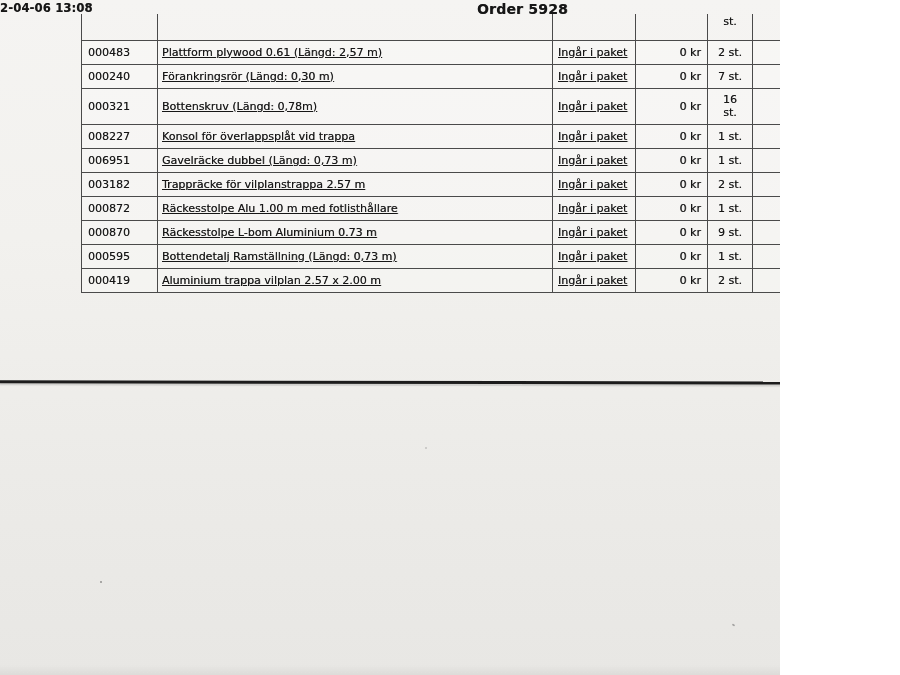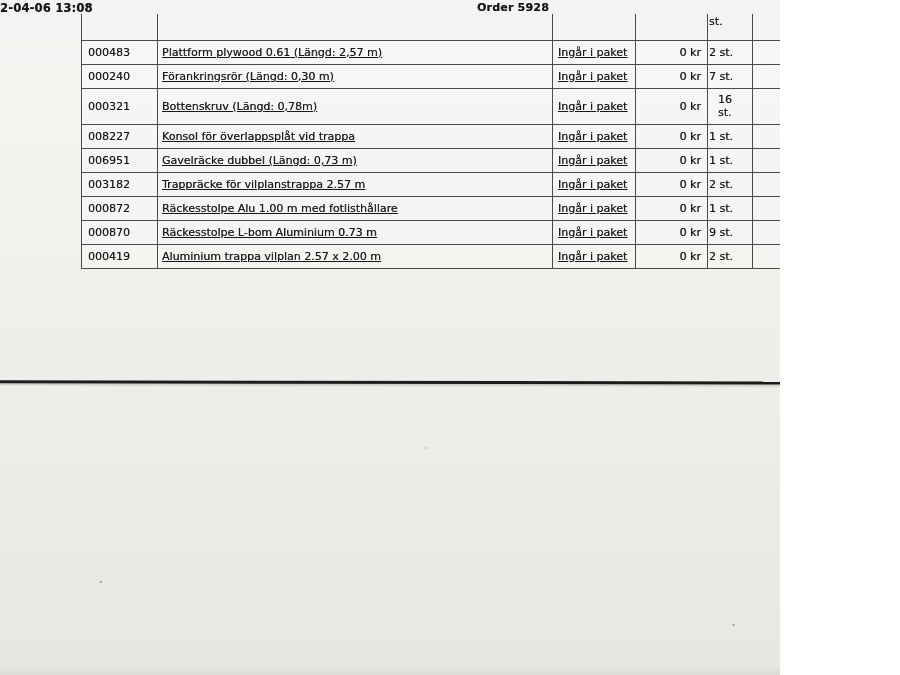--- a/index.html
+++ b/index.html
@@ -16,41 +16,41 @@
     content:""; position:absolute; left:0; right:0; bottom:0; height:10px;
     background:linear-gradient(180deg, rgba(0,0,0,0) 0%, rgba(0,0,0,0.05) 100%);
     pointer-events:none;
   }
   .print-datetime{
     position:absolute; top:1px; left:0px;
     font-size:11.5px; font-weight:bold; letter-spacing:0.2px;
   }
   .print-title{
     position:absolute; top:1px; left:477px;
-    font-size:11px; font-weight:bold; letter-spacing:0.2px;
+    font-size:14px; font-weight:bold; letter-spacing:0.2px;
   }
   .table-wrap{ position:absolute; left:81px; top:14px; }
   table{ border-collapse:collapse; table-layout:fixed; width:762px; }
   td{
     border:1px solid #4a4a4a;
     font-size:11px; line-height:13px;
     padding:1px 4px;
     vertical-align:middle;
     overflow:hidden; white-space:nowrap;
     background:rgba(255,255,255,0.25);
   }
   tr.partial{ height:26px; }
   tr.partial td{ border-top:none; vertical-align:top; background:transparent; }
   tr.regular{ height:24px; }
   tr.tall{ height:36px; }
   td.article{ padding-left:6px; }
   td.desc .lnk{ text-decoration:underline;text-align:center; }
   td.package{ padding-left:5px;text-decoration:underline; }
   td.price{ text-align:right; padding-right:6px; }
-  td.qty{ text-align:left; padding:1px 1px; }
+  td.qty{ text-align:center; padding:1px 1px; }
   td.qty .qtyw{ width:24px; margin:0 auto; white-space:normal; line-height:13px; }
   td.total{ text-align:right; padding-right:6px; }
   .thick-rule{
     position:absolute; left:0; top:381px; width:900px; height:3px;
     background:#1c1c1c;
     box-shadow:0 2px 1px rgba(70,70,70,0.18);
     transform:rotate(0.08deg);
   }
   .speck{ position:absolute; border-radius:50%; background:rgba(40,40,40,0.45); }
   .speck.s1{ left:100px; top:581px; width:2px; height:2px; }
@@ -144,20 +144,28 @@
           </tr>
           <tr class="regular">
             <td class="article">000870</td>
             <td class="desc"><span class="lnk">Räckesstolpe L-bom Aluminium 0.73 m</span></td>
             <td class="package">Ingår i paket</td>
             <td class="price">0 kr</td>
             <td class="qty">9 st.</td>
             <td class="total">0 kr</td>
           </tr>
           <tr class="regular">
+            <td class="article">000595</td>
+            <td class="desc"><span class="lnk">Bottendetalj Ramställning (Längd: 0,73 m)</span></td>
+            <td class="package">Ingår i paket</td>
+            <td class="price">0 kr</td>
+            <td class="qty">1 st.</td>
+            <td class="total">0 kr</td>
+          </tr>
+          <tr class="regular">
             <td class="article">000419</td>
             <td class="desc"><span class="lnk">Aluminium trappa vilplan 2.57 x 2.00 m</span></td>
             <td class="package">Ingår i paket</td>
             <td class="price">0 kr</td>
             <td class="qty">2 st.</td>
             <td class="total">0 kr</td>
           </tr>
         </tbody>
     </table>
   </div>

